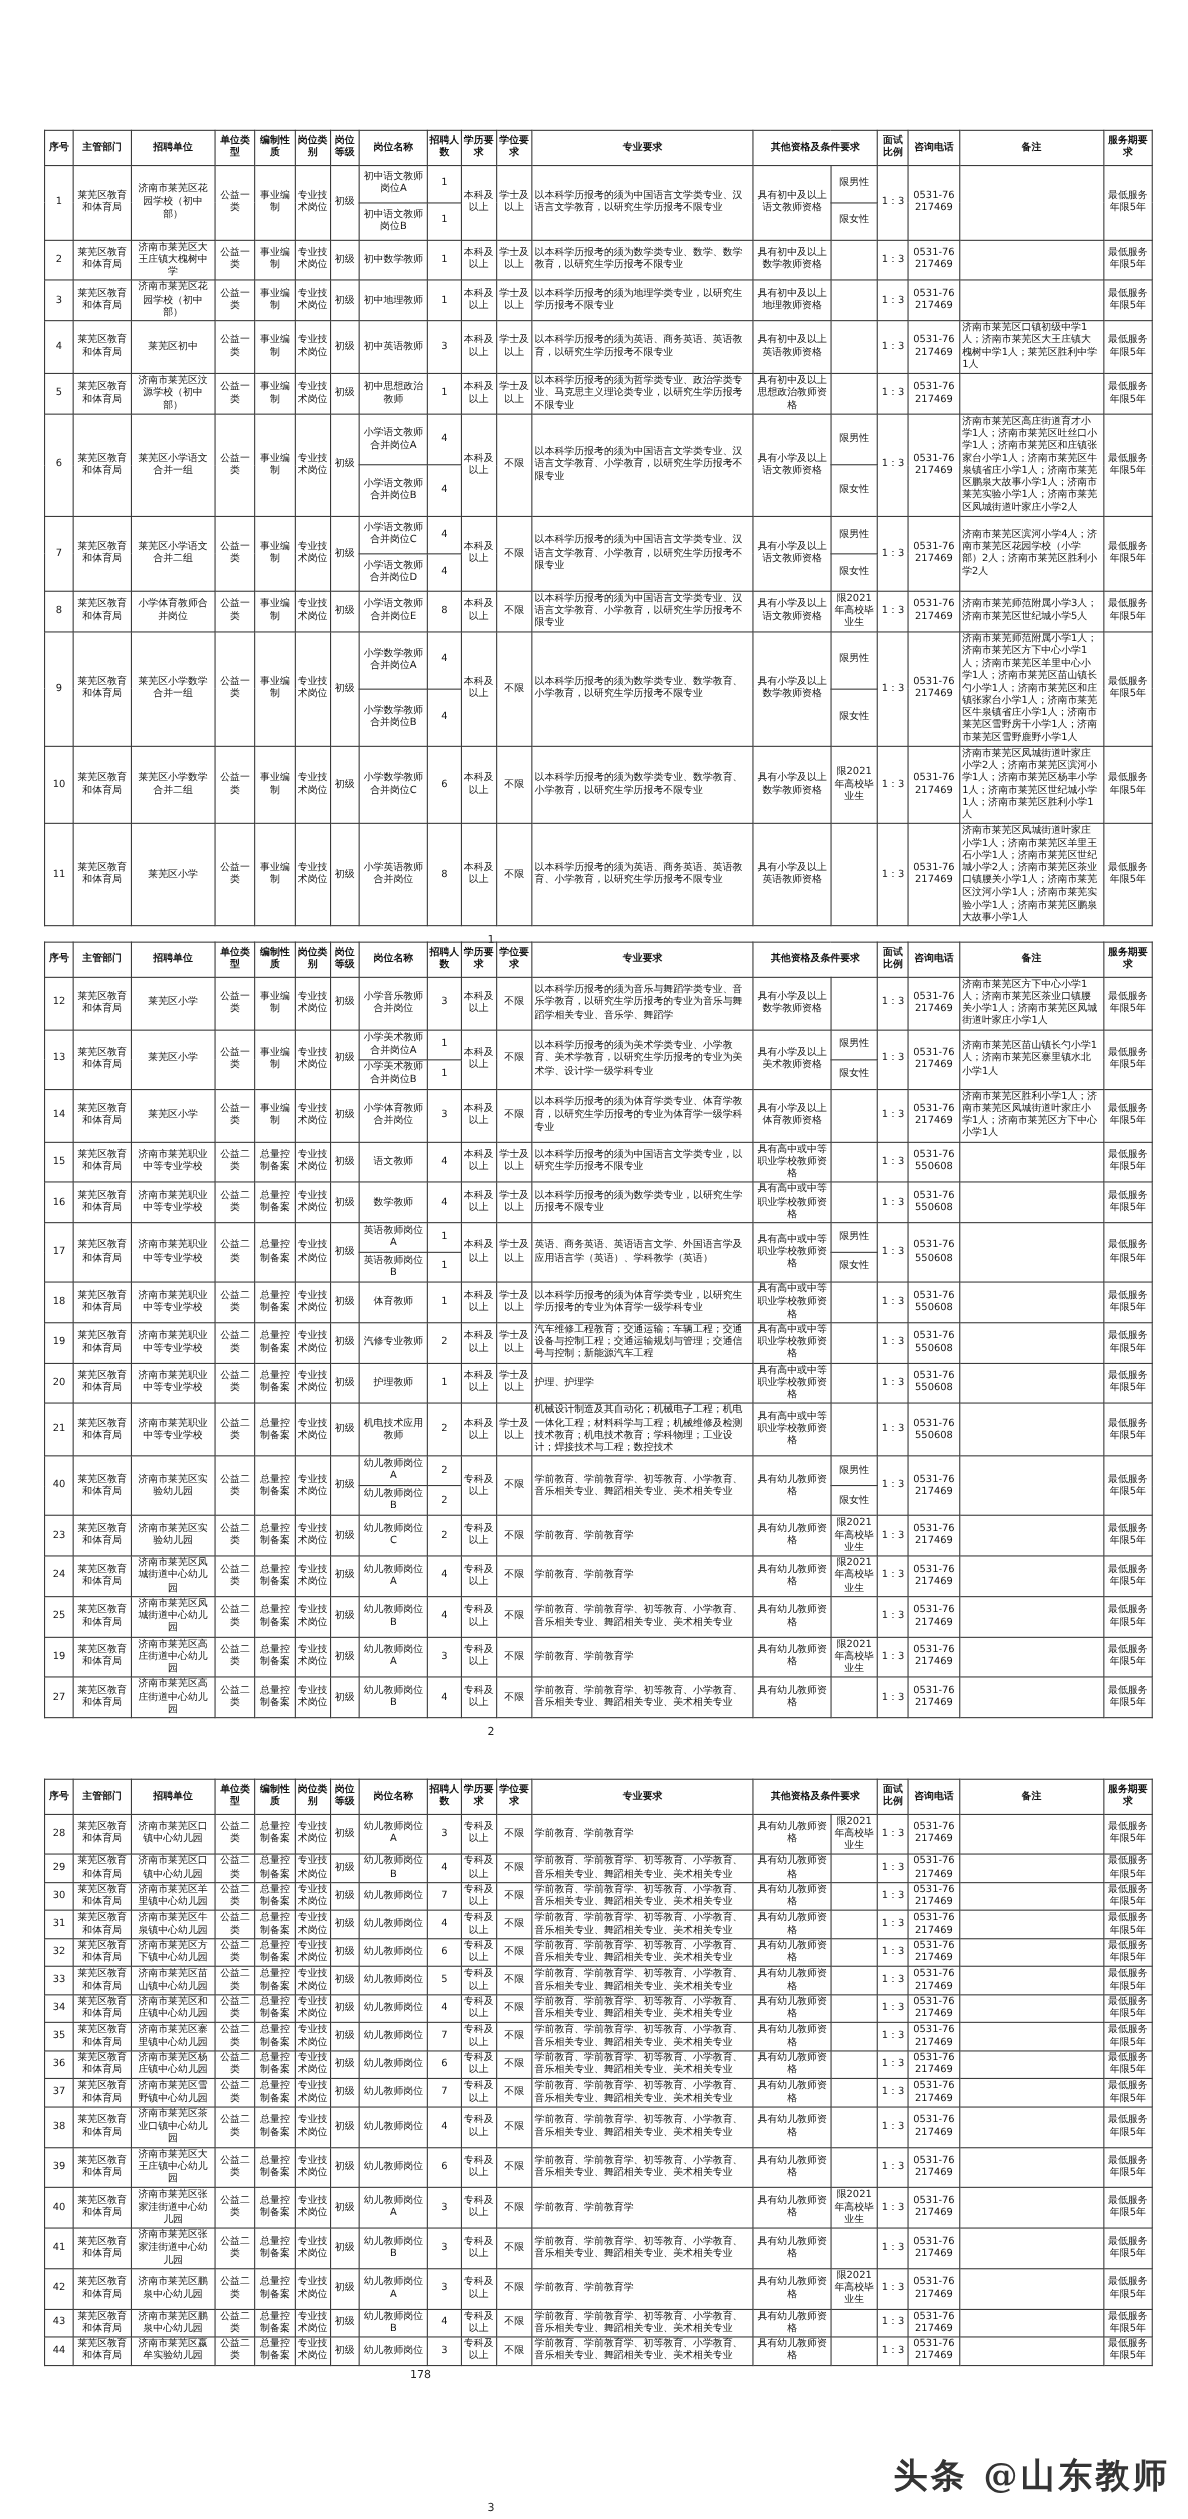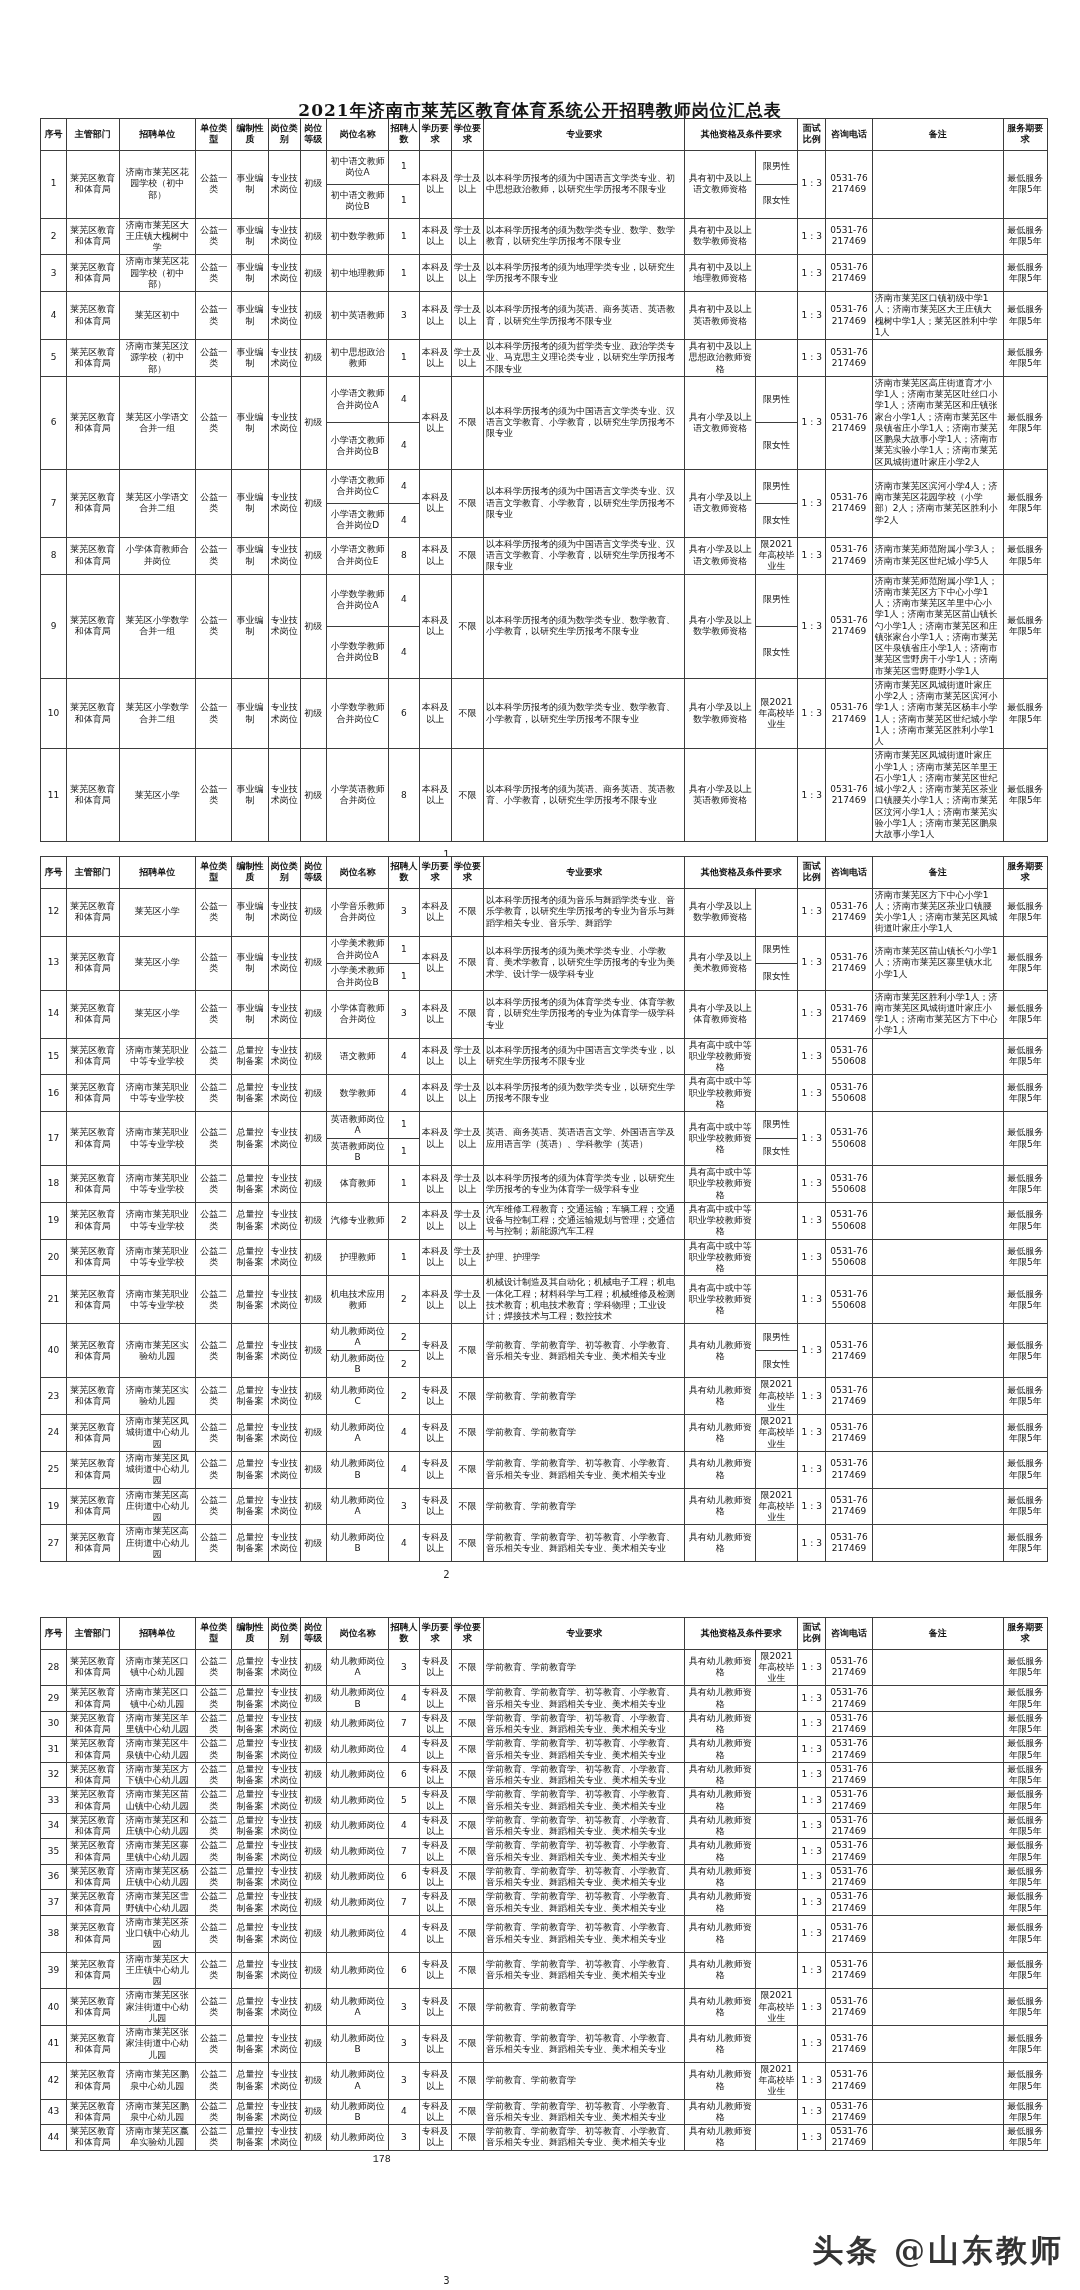--- a/index.html
+++ b/index.html
@@ -16,30 +16,29 @@
   th,td{border:1px solid #3c3c3c;padding:1px 2px;font-size:9px;line-height:1.25;
         text-align:center;vertical-align:middle;overflow:hidden;word-wrap:break-word;}
   th{font-weight:bold;padding:4px 1px;background:#ffffff;}
   td.l{text-align:left;}
   td.ph{word-break:break-all;}
   .t0 tbody tr{height:34px;}
   .t1 tbody tr{height:27px;}
   .t2 tbody tr{height:25px;}
   .pagenum{margin-top:7px;margin-left:40%;font-size:10px;color:#222;}
   #pageblock-2 .pagenum{margin-top:110px;}
-  .total{margin-top:3px;margin-left:33%;font-size:10px;color:#222;font-family:Liberation Mono, monospace;}
+  .total{margin-top:3px;margin-left:33%;font-size:10px;color:#222;}
   .watermark{position:absolute;right:16px;bottom:18px;font-size:31px;font-weight:bold;
              color:#343434;letter-spacing:3px;
              font-family:"DejaVu Serif","Liberation Serif",serif;}
 </style>
 </head>
 <body>
 
 <div class="sheet">
-  <h1 class="title">2021年济南市莱芜区教育体育系统公开招聘教师岗位汇总表</h1>
 
   <section class="pageblock" id="pageblock-0">
     <table class="t0">
         <colgroup>
           <col style="width: 2.6%;">
           <col style="width: 5.2%;">
           <col style="width: 7.6%;">
           <col style="width: 3.6%;">
           <col style="width: 3.6%;">
           <col style="width: 3.2%;">
@@ -83,21 +82,21 @@
             <td rowspan="2">莱芜区教育和体育局</td>
             <td rowspan="2">济南市莱芜区花园学校（初中部）</td>
             <td rowspan="2">公益一类</td>
             <td rowspan="2">事业编制</td>
             <td rowspan="2">专业技术岗位</td>
             <td rowspan="2">初级</td>
             <td>初中语文教师岗位A</td>
             <td>1</td>
             <td rowspan="2">本科及以上</td>
             <td rowspan="2">学士及以上</td>
-            <td class="l" rowspan="2">以本科学历报考的须为中国语言文学类专业、初中思想政治教师，以研究生学历报考不限专业</td>
+            <td class="l" rowspan="2">以本科学历报考的须为中国语言文学类专业、汉语言文学教育，以研究生学历报考不限专业</td>
             <td rowspan="2">具有初中及以上语文教师资格</td>
             <td>限男性</td>
             <td rowspan="2">1：3</td>
             <td class="ph" rowspan="2">0531-76217469</td>
             <td class="l" rowspan="2"></td>
             <td rowspan="2">最低服务年限5年</td>
           </tr>
           <tr>
             <td>初中语文教师岗位B</td>
             <td>1</td>

